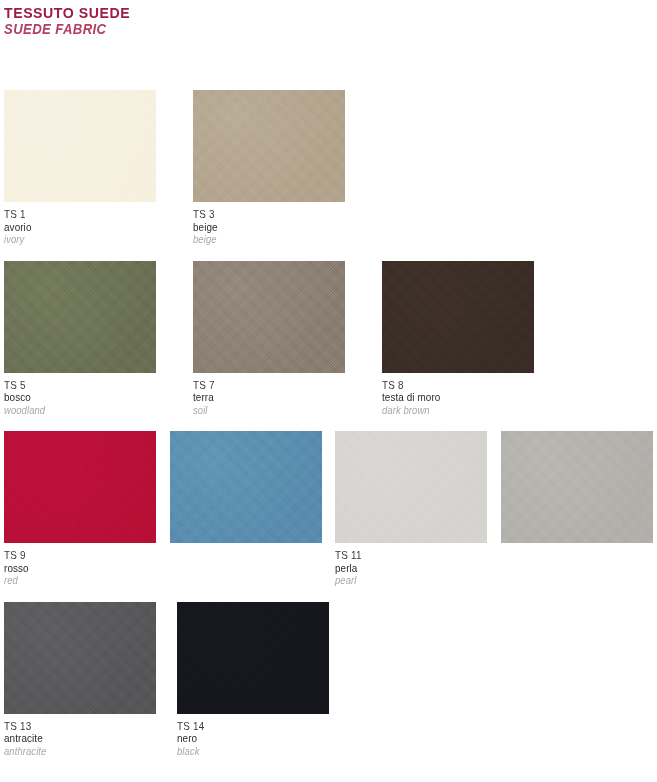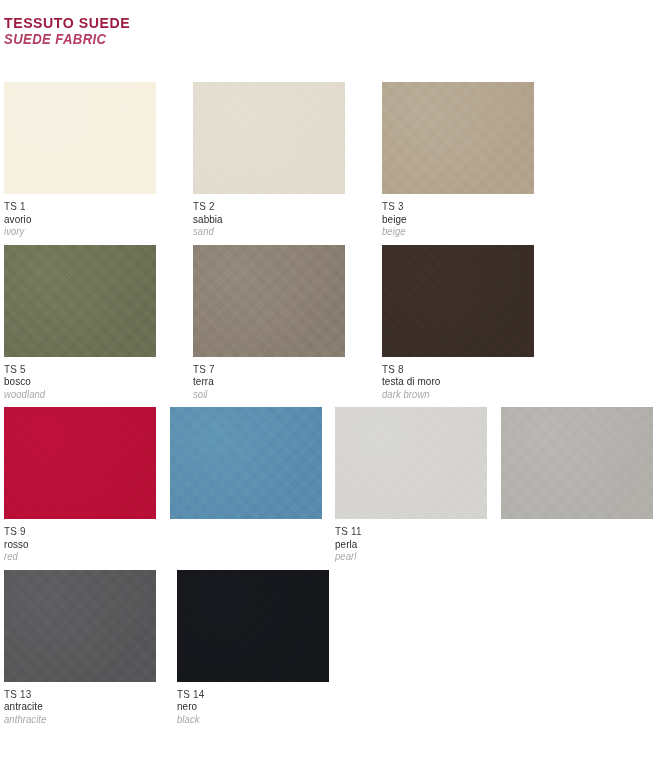--- a/index.html
+++ b/index.html
@@ -16,21 +16,21 @@
     position: relative;
     width: 657px;
     height: 782px;
     background: #ffffff;
   }
 
   
   .header {
     position: absolute;
     left: 4px;
-    top: 14px;
+    top: 4px;
     width: 400px;
   }
 
   .title-main {
     font-size: 15px;
     font-weight: bold;
     letter-spacing: 0.6px;
     color: #9e1c42;
     line-height: 17px;
     font-stretch: condensed;
@@ -61,20 +61,21 @@
 
   .row {
     display: flex;
     width: 649px;
     margin-bottom: 7px;
   }
 
   .cell {
     width: 176px;
     margin-right: 13px;
+    margin-top: 8px;
   }
 
   .cell:last-child { margin-right: 0; }
 
   .swatch {
     width: 152px;
     height: 112px;
     position: relative;
     overflow: hidden;
   }
@@ -142,28 +143,20 @@
       <div class="row">
         <div class="cell">
           <div class="swatch" style="background-color: rgb(246, 241, 224);"></div>
           <div class="labels">
             <div class="code">TS 1</div>
             <div class="name-it">avorio</div>
             <div class="name-en">ivory</div>
           </div>
         </div>
         <div class="cell">
-          <div class="swatch" style="background-color: rgb(226, 221, 207);"></div>
-          <div class="labels">
-            <div class="code">TS 2</div>
-            <div class="name-it">sabbia</div>
-            <div class="name-en">sand</div>
-          </div>
-        </div>
-        <div class="cell">
           <div class="swatch" style="background-color: rgb(181, 166, 144);"></div>
           <div class="labels">
             <div class="code">TS 3</div>
             <div class="name-it">beige</div>
             <div class="name-en">beige</div>
           </div>
         </div>
       </div>
       <div class="row">
         <div class="cell">

